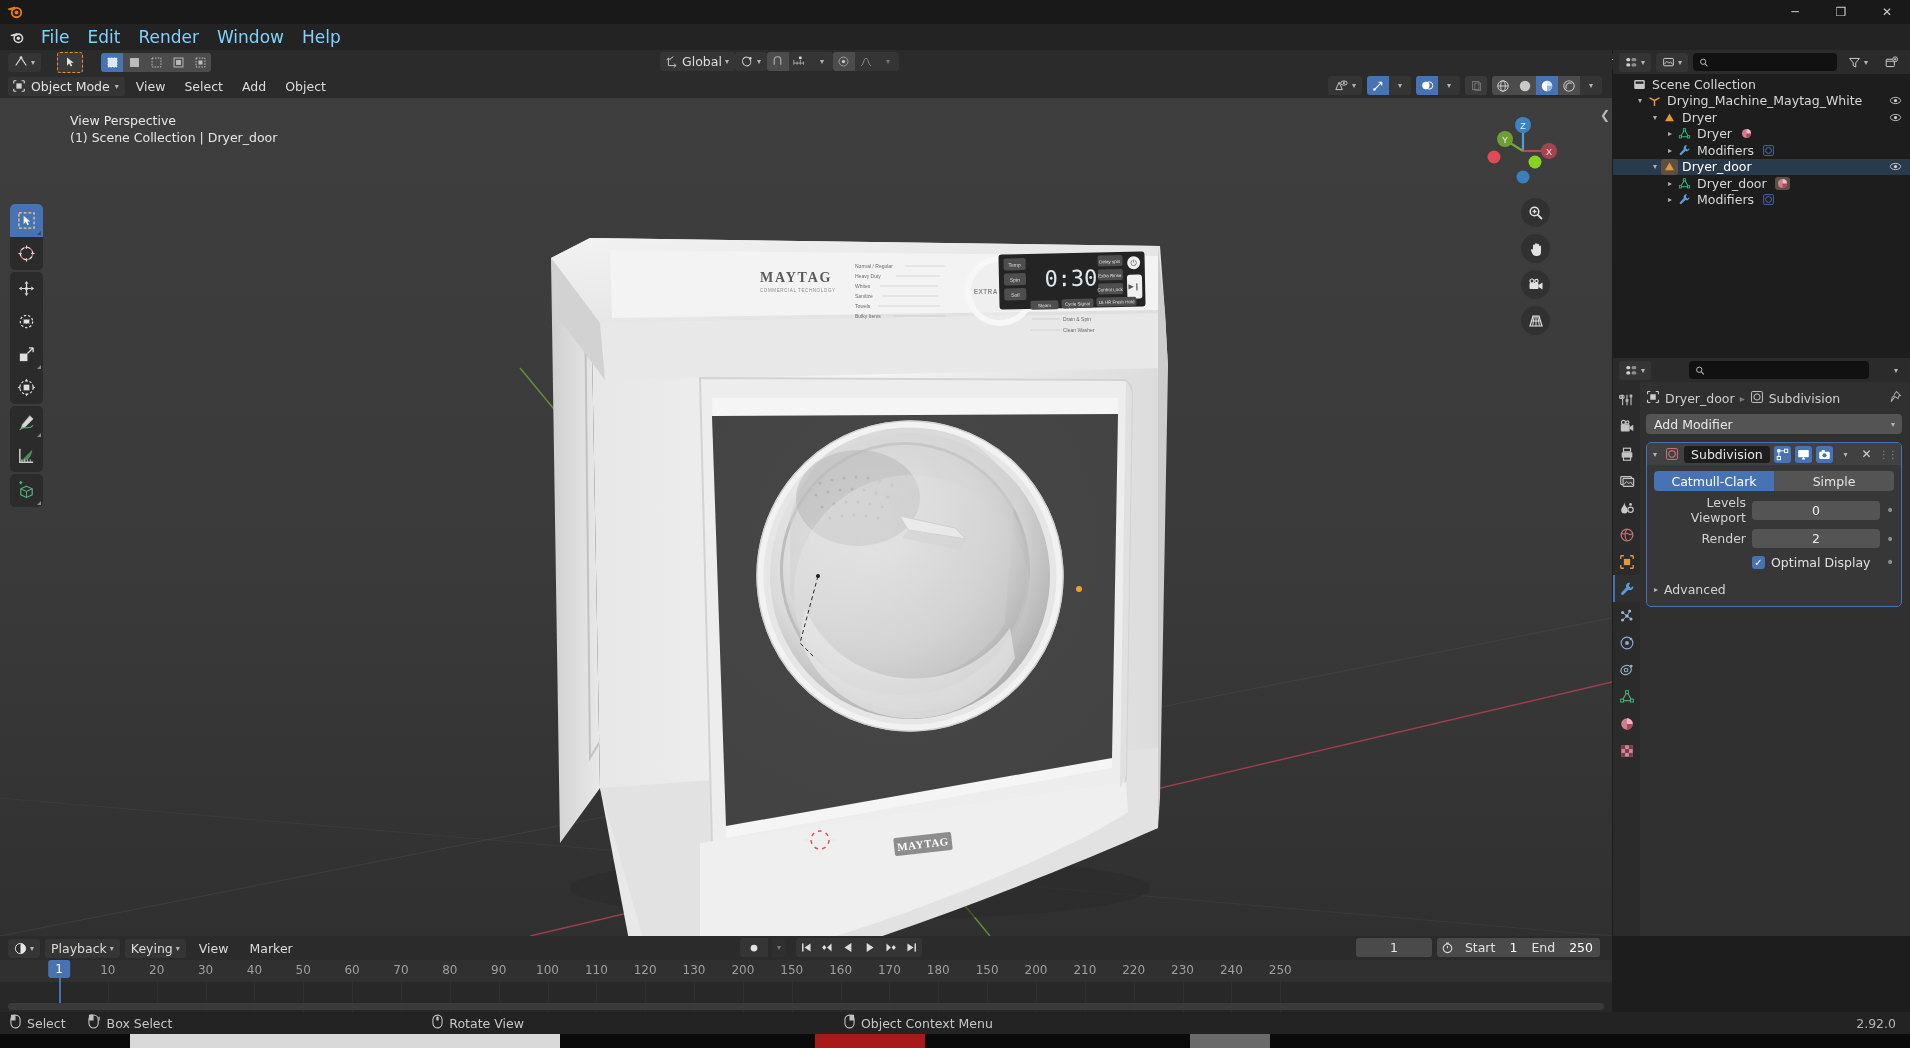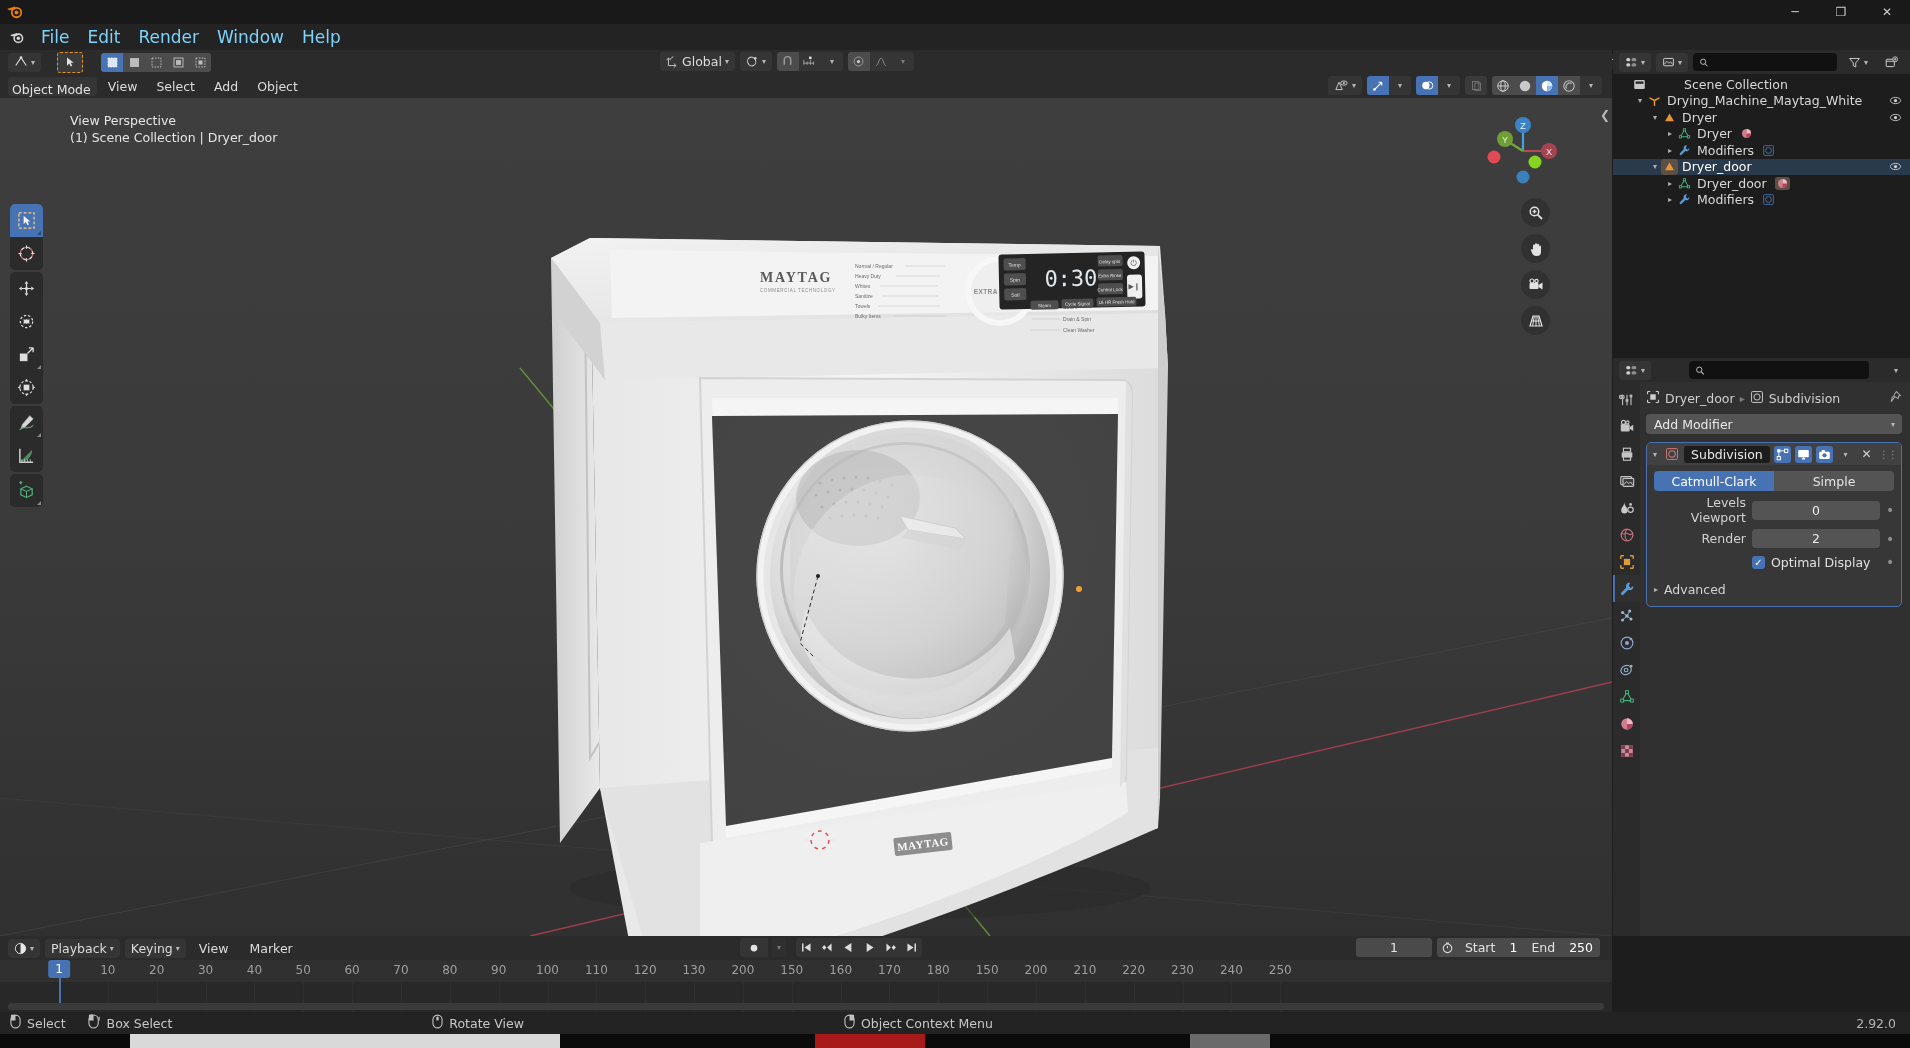--- a/index.html
+++ b/index.html
@@ -71,21 +71,21 @@
     background: #353535; border-radius: 3px; font-size: 12.5px; color:#dcdcdc; white-space:nowrap;
   }
   .hdr-btn.flat { background: transparent; }
   .hdr-group { display:flex; align-items:center; background:#353535; border-radius:3px; overflow:hidden; height:19px;}
   .hdr-sq { width: 22px; height: 19px; display:flex;align-items:center;justify-content:center; }
   .hdr-sq.on { background: #4772b3; }
   .hdr-sq.sel { background: #4c4c4c; }
   .chev { font-size: 8px; color:#b6b6b6; }
   .mode-btn {
     height:19px; display:flex; align-items:center; gap:5px; padding:0 6px 0 4px;
-    background:#353535; border-radius:3px; font-size:12.5px; color:#e2e2e2;flex-direction:column;
+    background:#353535; border-radius:3px; font-size:12.5px; color:#e2e2e2;
   }
   .menu-flat { padding: 2px 8px; font-size: 12.5px; color:#dcdcdc; border-radius:3px;}
 
   .vp-header-right { position:absolute; right:10px; top:4px; height:24px; display:flex; align-items:flex-start; gap:5px;margin-top:44px;}
   .options-btn {
     height:19px; background:#353535; border-radius:3px; display:flex; align-items:center;
     gap:5px; padding:0 7px; font-size:12.5px; color:#dcdcdc;
   }
 
   
@@ -336,21 +336,21 @@
           </svg>
         </div>
     <div class="hdr-sq sel">
           <svg width="13" height="13" viewBox="0 0 16 16">
             <rect x="2.5" y="2.5" width="11" height="11" fill="none" stroke="#bcbcbc" stroke-width="1.2" stroke-dasharray="2 1.5"></rect>
             <rect x="5.5" y="5.5" width="5" height="5" fill="#bcbcbc"></rect>
           </svg>
         </div>
   </div>
 
-  <div style="position:absolute;left:660px;top:2px;display:flex;align-items:flex-end;gap:5px">
+  <div style="position:absolute;left:660px;top:2px;display:flex;align-items:flex-end;">
     <div class="hdr-btn">
       <svg width="13" height="13" viewBox="0 0 16 16">
             <path d="M3 13 L3 4 M3 13 L12 13 M3 4 L5.5 6 M3 4 L0.6 6 M12 13 L10 10.5 M12 13 L10 15.4" fill="none" stroke="#d5d5d5" stroke-width="1.1"></path>
             <path d="M5 5 L9 2" stroke="#d5d5d5" stroke-width="1.1" fill="none"></path>
           </svg>
       <span>Global</span>
       <span class="chev">▾</span>
     </div>
     <div class="hdr-btn">
       <svg width="13" height="13" viewBox="0 0 16 16">
@@ -867,21 +867,21 @@
   <div class="out-rows">
         <div class="out-row">
           <span style="width: 6px; flex: 0 0 auto;"></span>
           <span class="disc"></span>
           <span class="out-ico">
             <svg width="13" height="13" viewBox="0 0 16 16">
               <rect x="1.5" y="2.5" width="13" height="11" rx="1.5" fill="#c9c9c9"></rect>
               <rect x="3.2" y="4.2" width="9.6" height="3" fill="#2b2b2b"></rect>
             </svg>
           </span>
-          <span style="padding-left: 4px; margin-left: 32px;">Scene Collection</span>
+          <span style="padding-left: 4px;">Scene Collection</span>
         </div>
         <div class="out-row">
           <span style="width: 21px; flex: 0 0 auto;"></span>
           <span class="disc">▾</span>
           <span class="out-ico">
             <svg width="13" height="13" viewBox="0 0 16 16">
               <path d="M8 8 L8 14 M8 8 L2.5 5 M8 8 L13.5 5" stroke="#e5953c" stroke-width="1.8" fill="none" stroke-linecap="round"></path>
             </svg>
           </span>
           <span style="padding-left: 4px;">Drying_Machine_Maytag_White</span>

